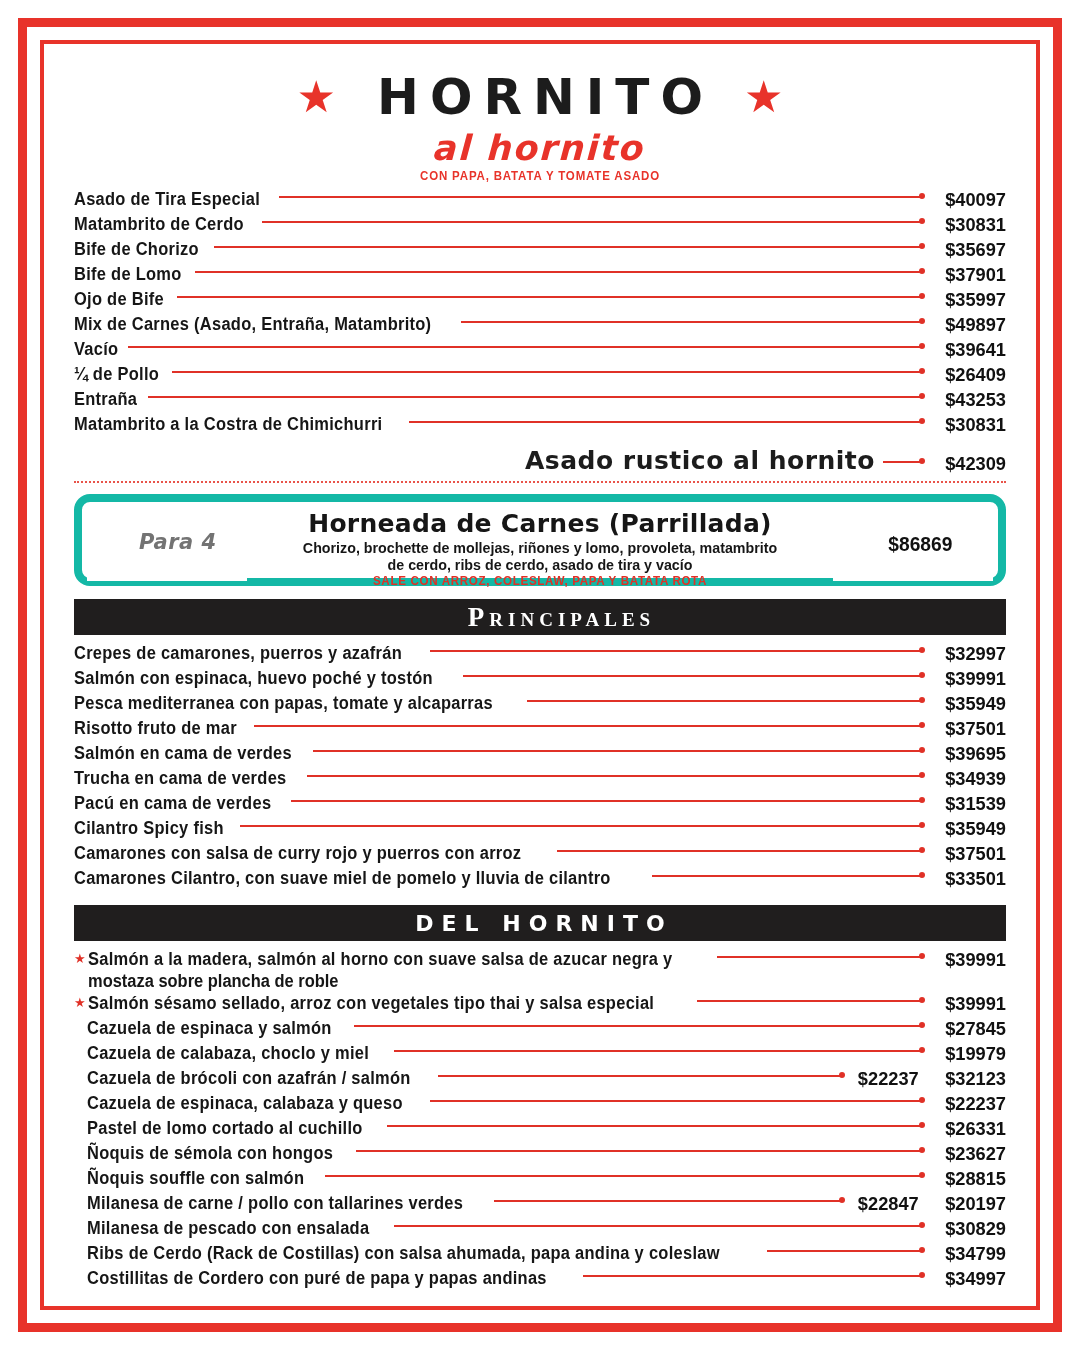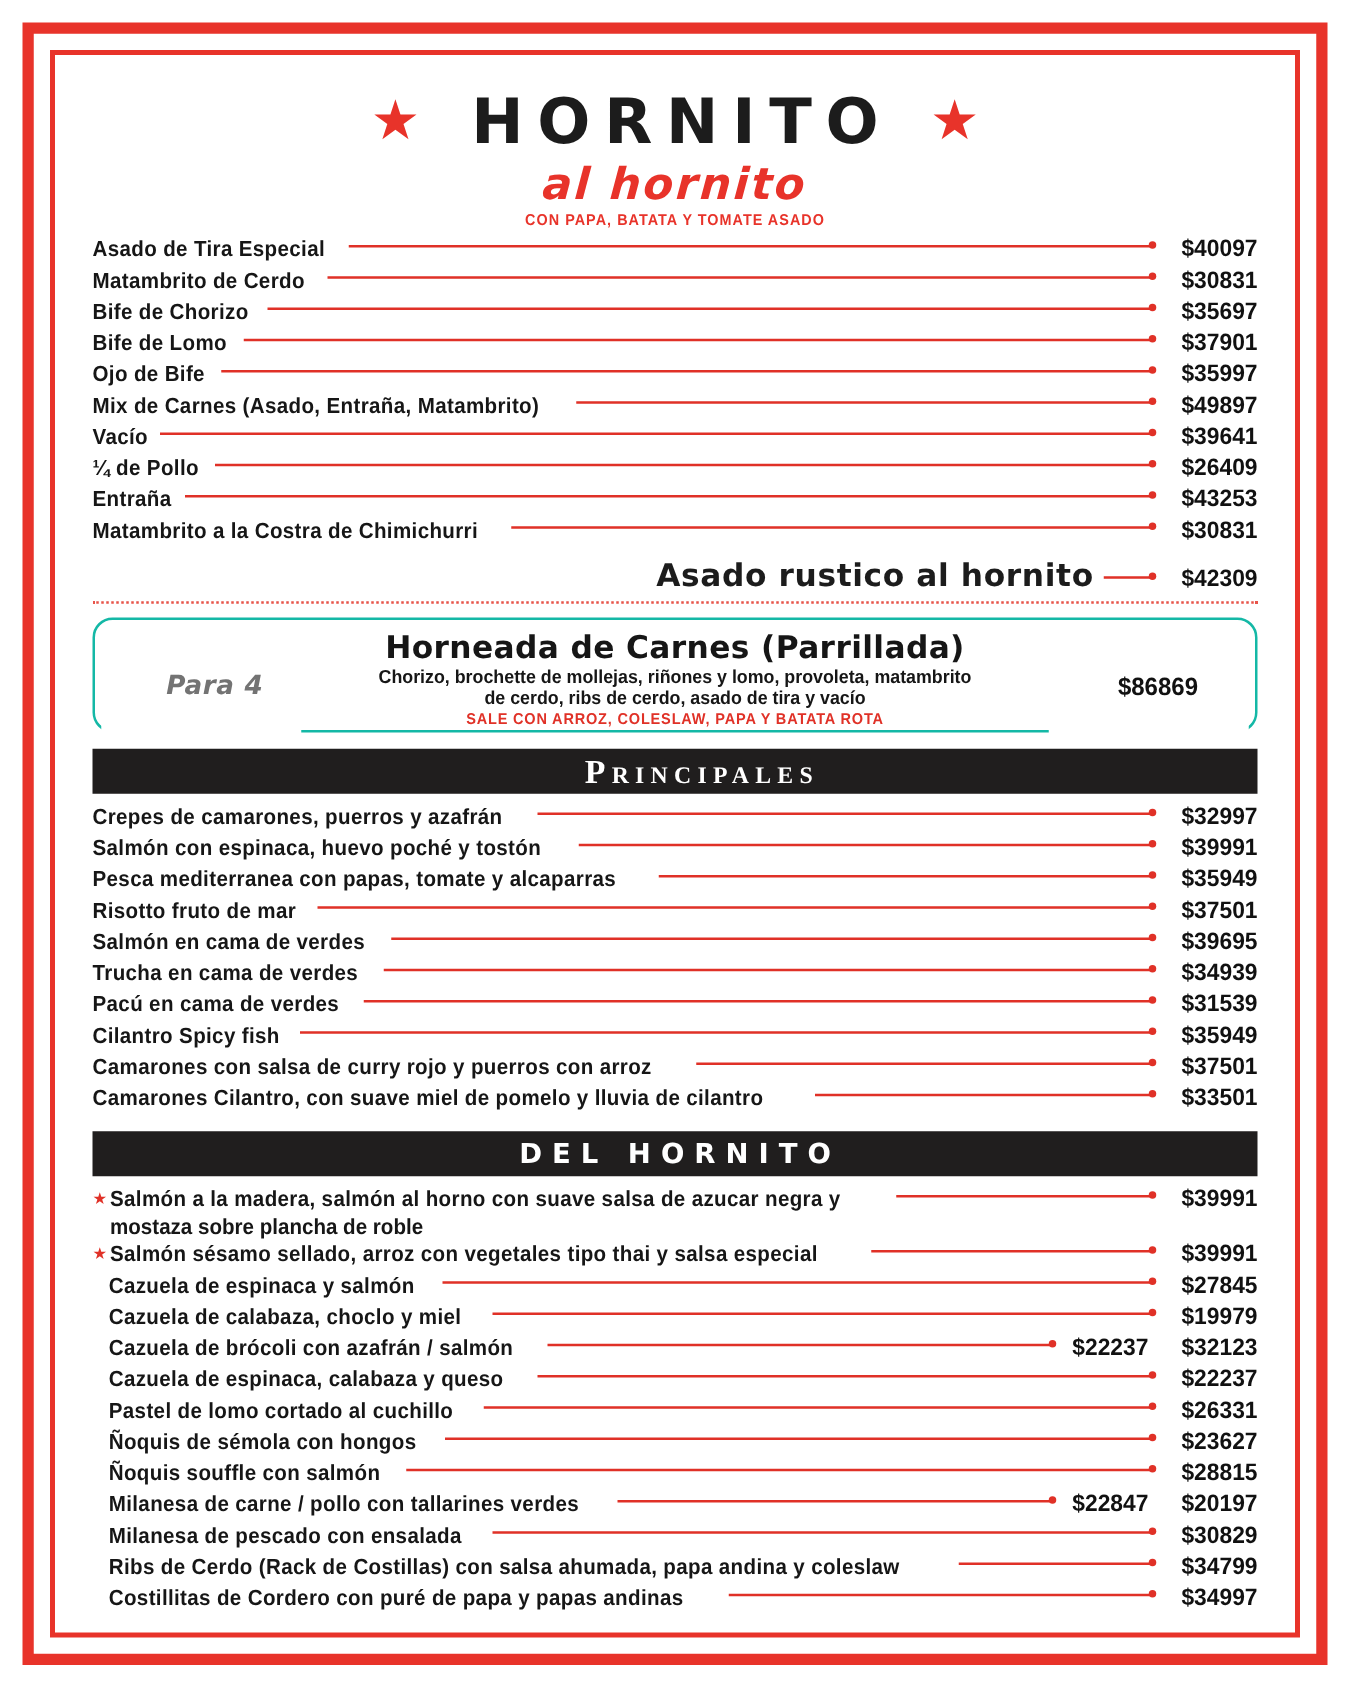--- a/index.html
+++ b/index.html
@@ -198,21 +198,21 @@
   .dotted-divider {
     margin-top: 6px;
     border-top: 2.5px dotted #e8544a;
     width: 100%;
   }
 
   
   .parrillada {
     position: relative;
     margin: 11px 0 0 0;
-    border: 2px solid #14b8a6;
+    border: 8px solid #14b8a6;
     border-radius: 16px;
     height: 92px;
     padding: 6px 14px 0 14px;
   }
   .parrillada-title {
     text-align: center;
     font-family: "DejaVu Sans", sans-serif;
     font-weight: bold;
     font-size: 25px;
     color: #161616;

